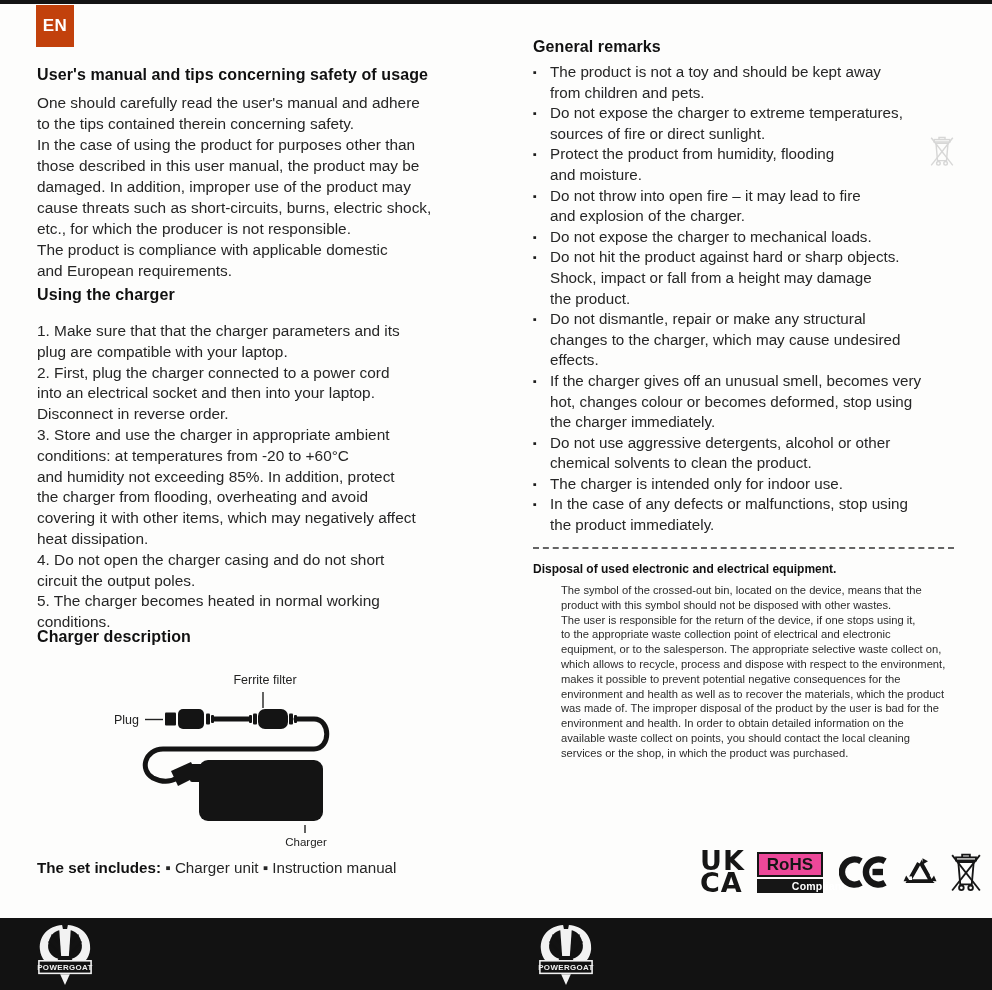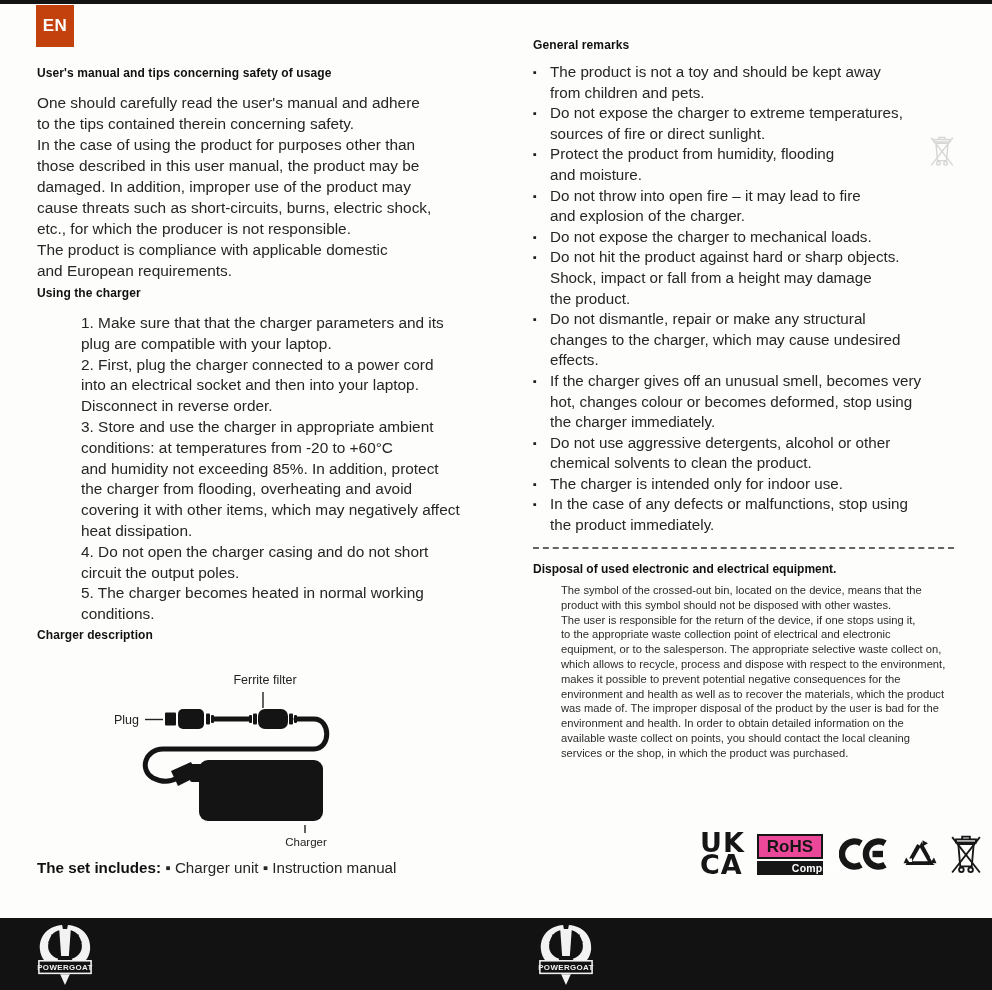--- a/index.html
+++ b/index.html
@@ -8,21 +8,21 @@
     background:#fdfdfc;overflow:hidden;
     font-family:"Liberation Sans","DejaVu Sans",sans-serif;
     color:#242424;
   }
   .top-strip{position:absolute;left:0;top:0;width:992px;height:4px;background:#141414;}
   .en-badge{
     position:absolute;left:36px;top:5px;width:38px;height:42px;background:#c2410c;
     color:#fff;font-weight:bold;font-size:17px;display:flex;align-items:center;justify-content:center;
     letter-spacing:.5px;
   }
-  .h-main{position:absolute;font-weight:bold;color:#111;font-size:12px;letter-spacing:.1px;}
+  .h-main{position:absolute;font-weight:bold;color:#111;font-size:16px;letter-spacing:.1px;}
   .body-text{
     position:absolute;font-size:15.4px;line-height:21px;white-space:pre-line;color:#262626;
   }
   .left-col-x{left:37px;width:470px;}
   
   .remarks-list{
     position:absolute;left:533px;top:62px;width:444px;margin:0;padding:0;list-style:none;
     font-size:15.2px;line-height:20.6px;color:#262626;
   }
   .remarks-list li{display:flex;margin:0 0 0 0;}
@@ -31,21 +31,21 @@
   .dashed-divider{
     position:absolute;left:533px;top:547px;width:421px;height:0;
     border-top:2px dashed #4a4a4a;border-image:none;opacity:.85;
   }
   .disposal-heading{position:absolute;left:533px;top:562px;font-size:12px;font-weight:bold;color:#111;}
   .disposal-text{
     position:absolute;left:561px;top:583px;width:430px;font-size:11.2px;line-height:14.8px;
     white-space:pre-line;color:#2b2b2b;
   }
   
-  .cert-row{position:absolute;left:700px;top:832px;height:44px;display:flex;align-items:center;gap:0;}
+  .cert-row{position:absolute;left:700px;top:850px;height:44px;display:flex;align-items:center;gap:0;}
   .ukca{display:flex;flex-direction:column;line-height:.82;font-weight:bold;font-size:27px;color:#161616;letter-spacing:1px;font-family:"DejaVu Sans",sans-serif;}
   .rohs{margin-left:12px;width:66px;text-align:center;}
   .rohs-top{border:2.5px solid #161616;font-weight:bold;font-size:17px;color:#161616;line-height:21px;background:#ec4899;}
   .rohs-bottom{background:#161616;color:#fff;font-weight:bold;font-size:10.5px;line-height:14px;margin-top:2px;letter-spacing:.2px;padding-left:35px;}
   .ce-mark{margin-left:16px;}
   .recycle-mark{margin-left:14px;}
   .weee-mark{margin-left:12px;}
   .weee-faint{position:absolute;left:930px;top:134px;opacity:.16;}
   
   .footer-bar{position:absolute;left:0;top:918px;width:992px;height:72px;background:#121212;}
@@ -75,21 +75,21 @@
 In the case of using the product for purposes other than
 those described in this user manual, the product may be
 damaged. In addition, improper use of the product may
 cause threats such as short-circuits, burns, electric shock,
 etc., for which the producer is not responsible.
 The product is compliance with applicable domestic
 and European requirements.</div>
 
   <div class="h-main left-col-x" style="top:286px;">Using the charger</div>
 
-  <div class="body-text left-col-x" style="top:313px;line-height:20.8px;margin-left:44px;">1. Make sure that that the charger parameters and its
+  <div class="body-text left-col-x" style="top:321px;line-height:20.8px;">1. Make sure that that the charger parameters and its
 plug are compatible with your laptop.
 2. First, plug the charger connected to a power cord
 into an electrical socket and then into your laptop.
 Disconnect in reverse order.
 3. Store and use the charger in appropriate ambient
 conditions: at temperatures from -20 to +60°C
 and humidity not exceeding 85%. In addition, protect
 the charger from flooding, overheating and avoid
 covering it with other items, which may negatively affect
 heat dissipation.

